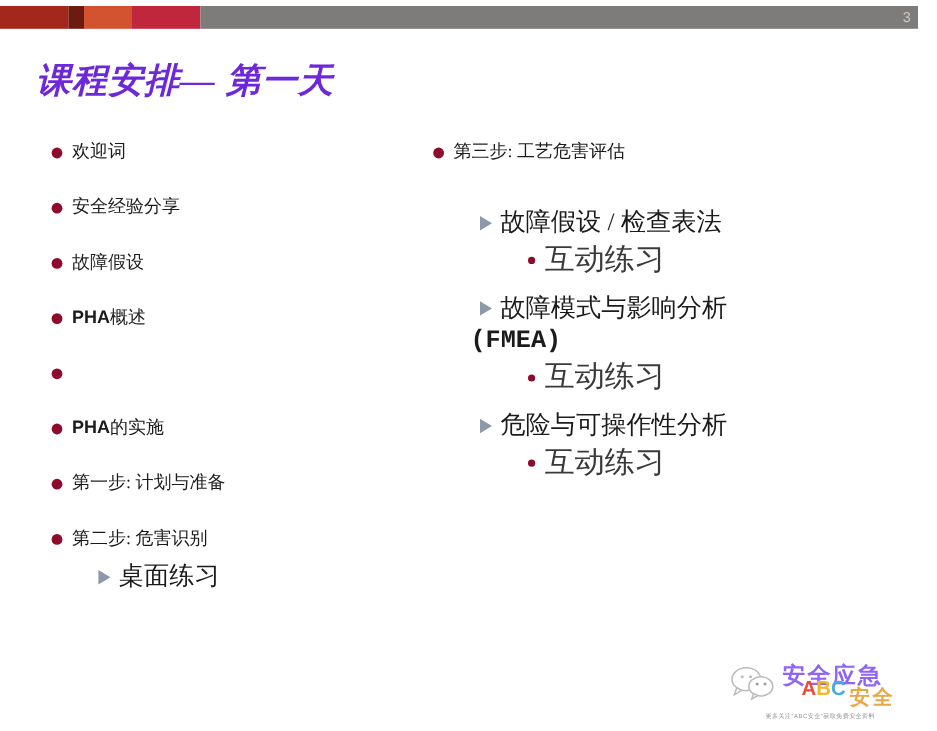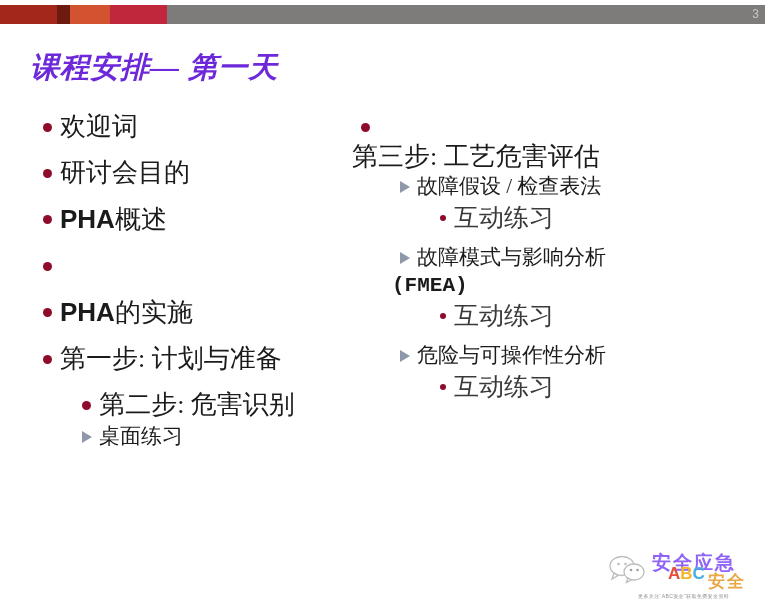--- a/index.html
+++ b/index.html
@@ -92,21 +92,21 @@
   .lvl1 { margin-bottom: 15px; }
   .lvl1 .bullet { width: 26px; height: 30px; }
   .lvl1 .bullet::before {
     content: "";
     width: 9px; height: 9px;
     border-radius: 50%;
     background: #8e0b2b;
     display: block;
   }
   .lvl1 .txt {
-    font-size: 26px;
+    font-size: 15px;
     line-height: 30px;
   }
 
   
   .lvl2 { margin-bottom: 4px; margin-left: 40px; }
   .lvl2 .bullet { width: 25px; height: 29px; }
   .lvl2 .txt {
     font-size: 21px;
     line-height: 29px;
   }
@@ -140,21 +140,21 @@
     font-size: 21px;
     line-height: 27px;
     color: #1b1b1b;
     margin-left: 0px;
   }
 
   .b { font-family: "Liberation Sans", "DejaVu Sans", sans-serif; font-weight: bold; }
 
   
   #col-left .lvl1 { margin-bottom: 16px; }
-  #col-right .lvl1 { margin-bottom: 0; flex-direction: column; }
+  #col-right .lvl1 { margin-bottom: 29px; }
   #col-right .grp { margin-bottom: 8px; }
 
   
   #watermark {
     position: absolute;
     left: 600px;
     top: 548px;
     width: 175px;
     height: 58px;
     opacity: 0.95;
@@ -222,24 +222,28 @@
 
 <div id="content">
 
   <div class="column" id="col-left">
 
     <div class="li lvl1">
       <span class="bullet"></span>
       <span class="txt">欢迎词</span>
     </div>
 
-
-    <div class="li lvl1">
-      <span class="bullet"></span>
-      <span class="txt">研讨会目的</span>
+    <div class="li lvl1">
+      <span class="bullet"></span>
+      <span class="txt">安全经验分享</span>
+    </div>
+
+    <div class="li lvl1">
+      <span class="bullet"></span>
+      <span class="txt">故障假设</span>
     </div>
 
     <div class="li lvl1">
       <span class="bullet"></span>
       <span class="txt"><span class="b">PHA</span><span>概述</span></span>
     </div>
 
     <div class="li lvl1">
       <span class="bullet"></span>
     </div>
@@ -247,21 +251,21 @@
     <div class="li lvl1">
       <span class="bullet"></span>
       <span class="txt"><span class="b">PHA</span><span>的实施</span></span>
     </div>
 
     <div class="li lvl1">
       <span class="bullet"></span>
       <span class="txt">第一步: 计划与准备</span>
     </div>
 
-    <div class="li lvl1" style="margin-bottom:2px;justify-content:center;">
+    <div class="li lvl1" style="margin-bottom:2px;">
       <span class="bullet"></span>
       <span class="txt">第二步: 危害识别</span>
     </div>
 
     <div class="li lvl2">
       <span class="bullet">
           <span class="arrow-glyph"></span>
         </span>
       <span class="txt">桌面练习</span>
     </div>

